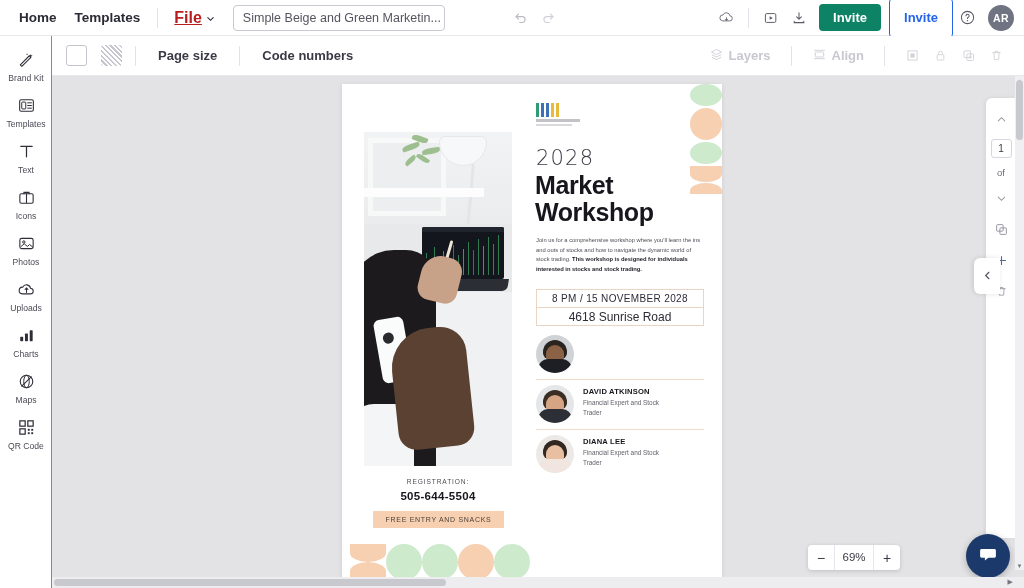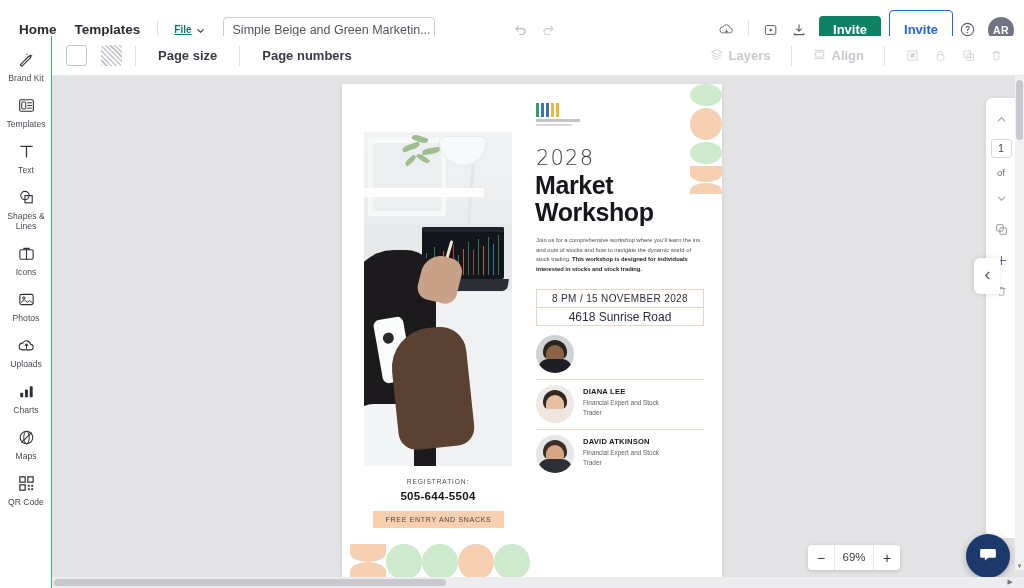--- a/index.html
+++ b/index.html
@@ -5,31 +5,31 @@
   * { box-sizing: border-box; margin: 0; padding: 0; }
   html, body {
     width: 1024px; height: 588px;
     font-family: "Liberation Sans", sans-serif;
     background: #ffffff; overflow: hidden;
   }
   .app { position: relative; width: 1024px; height: 588px; }
 
   
   .topbar {
-    position: absolute; left: 0; top: 12px; width: 1024px; height: 36px;
+    position: absolute; left: 0; top: 0; width: 1024px; height: 36px;
     background: #ffffff; border-bottom: 1px solid #e8e8ec;
     display: flex; align-items: center; padding: 0 10px;
   }
   .tb-link {
     font-size: 13.5px; font-weight: bold; color: #2b2b36;
     padding: 6px 9px; border-radius: 4px; cursor: pointer; white-space: nowrap;
   }
   .tb-sep { width: 1px; height: 20px; background: #e2e2e8; margin: 0 8px; }
   .tb-file { display: flex; align-items: center; gap: 4px; padding: 6px 8px; border-radius: 4px; cursor: pointer; }
-  .tb-file span.lbl { font-size: 10px; font-weight: bold; color: #0f766e; text-decoration: underline; }
+  .tb-file span.lbl { font-size: 16px; font-weight: bold; color: #b91c1c; text-decoration: underline; }
   .doc-title {
     margin-left: 10px; width: 212px; height: 26px;
     border: 1px solid #c9c9d2; border-radius: 4px;
     font-size: 12.5px; color: #55555f; padding: 0 9px;
     display: flex; align-items: center; background: #fff;
     overflow: hidden; white-space: nowrap; cursor: text;
   }
   .tb-spacer { flex: 1; }
   .icobtn {
     width: 28px; height: 28px; display: flex; align-items: center;
@@ -315,21 +315,21 @@
     </div>
     <div class="avatar">AR</div>
   </div>
 
   <div class="toolbar2">
     <div class="swatch-white"></div>
     <div class="swatch-hatch"></div>
     <div class="t2-sep"></div>
     <div class="t2-btn">Page size</div>
     <div class="t2-sep"></div>
-    <div class="t2-btn">Page numbers</div>
+    <div class="t2-btn">Code numbers</div>
     <div class="tb-spacer"></div>
 
     <div class="t2-dis">
       <span>
         <svg width="15" height="15" viewBox="0 0 18 18">
             <path d="M9 3l6 3-6 3-6-3 6-3z" stroke="#cfcfd6" stroke-width="1.1" fill="none"></path>
             <path d="M3.4 9.2L9 12l5.6-2.8" stroke="#cfcfd6" stroke-width="1.1" fill="none"></path>
             <path d="M3.4 12.2L9 15l5.6-2.8" stroke="#cfcfd6" stroke-width="1.1" fill="none"></path>
           </svg>
       </span>
@@ -398,29 +398,20 @@
 
     <div class="sb-item">
       <span class="sb-ico">
         <svg width="19" height="19" viewBox="0 0 20 20">
             <path d="M4 4.6h12M10 4.6v11" stroke="#2e2e38" stroke-width="1.3" stroke-linecap="round"></path>
           </svg>
       </span>
       <span class="sb-lbl">Text</span>
     </div>
 
-    <div class="sb-item">
-      <span class="sb-ico">
-        <svg width="19" height="19" viewBox="0 0 20 20">
-            <circle cx="8.4" cy="8" r="4.4" stroke="#2e2e38" stroke-width="1.15" fill="none"></circle>
-            <rect x="8.4" y="8" width="7.6" height="7.6" stroke="#2e2e38" stroke-width="1.15" fill="none"></rect>
-          </svg>
-      </span>
-      <span class="sb-lbl">Shapes &amp; Lines</span>
-    </div>
 
     <div class="sb-item">
       <span class="sb-ico">
         <svg width="19" height="19" viewBox="0 0 20 20">
             <rect x="3" y="6" width="14" height="10" rx="1.5" stroke="#2e2e38" stroke-width="1.15" fill="none"></rect>
             <path d="M7.3 6V4.6h5.4V6M10 6.2v9.4" stroke="#2e2e38" stroke-width="1.15" fill="none" stroke-linecap="round"></path>
           </svg>
       </span>
       <span class="sb-lbl">Icons</span>
     </div>
@@ -527,41 +518,41 @@
         <div class="p-date">8 PM / 15 NOVEMBER 2028</div>
         <div class="p-addr">4618 Sunrise Road</div>
       </div>
 
       <div class="p-speakers">
         <div class="spk">
           <div class="spk-ph" style="background:#cfd3d6">
             <div class="hair" style="background:#2a2420"></div>
             <div class="face" style="background:#8c6246"></div>
             <div class="body" style="background:#1e1f24"></div>
+          </div>
+        </div>
+        <div class="spk">
+          <div class="spk-ph" style="background:#e4e6e8">
+            <div class="hair" style="background:#3a2d24"></div>
+            <div class="face" style="background:#d6a584"></div>
+            <div class="body" style="background:#2c2f35"></div>
+          </div>
+          <div class="spk-tx">
+            <div class="spk-name">DAVID ATKINSON</div>
+            <div class="spk-role">Financial Expert and Stock Trader</div>
           </div>
         </div>
         <div class="spk">
           <div class="spk-ph" style="background:#ece9e6">
             <div class="hair" style="background:#332722"></div>
             <div class="face" style="background:#e9bfa2"></div>
             <div class="body" style="background:#f0e6df"></div>
           </div>
           <div class="spk-tx">
             <div class="spk-name">DIANA LEE</div>
-            <div class="spk-role">Financial Expert and Stock Trader</div>
-          </div>
-        </div>
-        <div class="spk">
-          <div class="spk-ph" style="background:#e4e6e8">
-            <div class="hair" style="background:#3a2d24"></div>
-            <div class="face" style="background:#d6a584"></div>
-            <div class="body" style="background:#2c2f35"></div>
-          </div>
-          <div class="spk-tx">
-            <div class="spk-name">DAVID ATKINSON</div>
             <div class="spk-role">Financial Expert and Stock Trader</div>
           </div>
         </div>
       </div>
 
       <div class="p-photo">
         <div class="ph-win"></div>
         <div class="ph-winframe"></div>
         <div class="ph-plant1">
           <div class="ph-leaf" style="left:0;top:10px;width:18px;height:6px;transform:rotate(-18deg)"></div>

